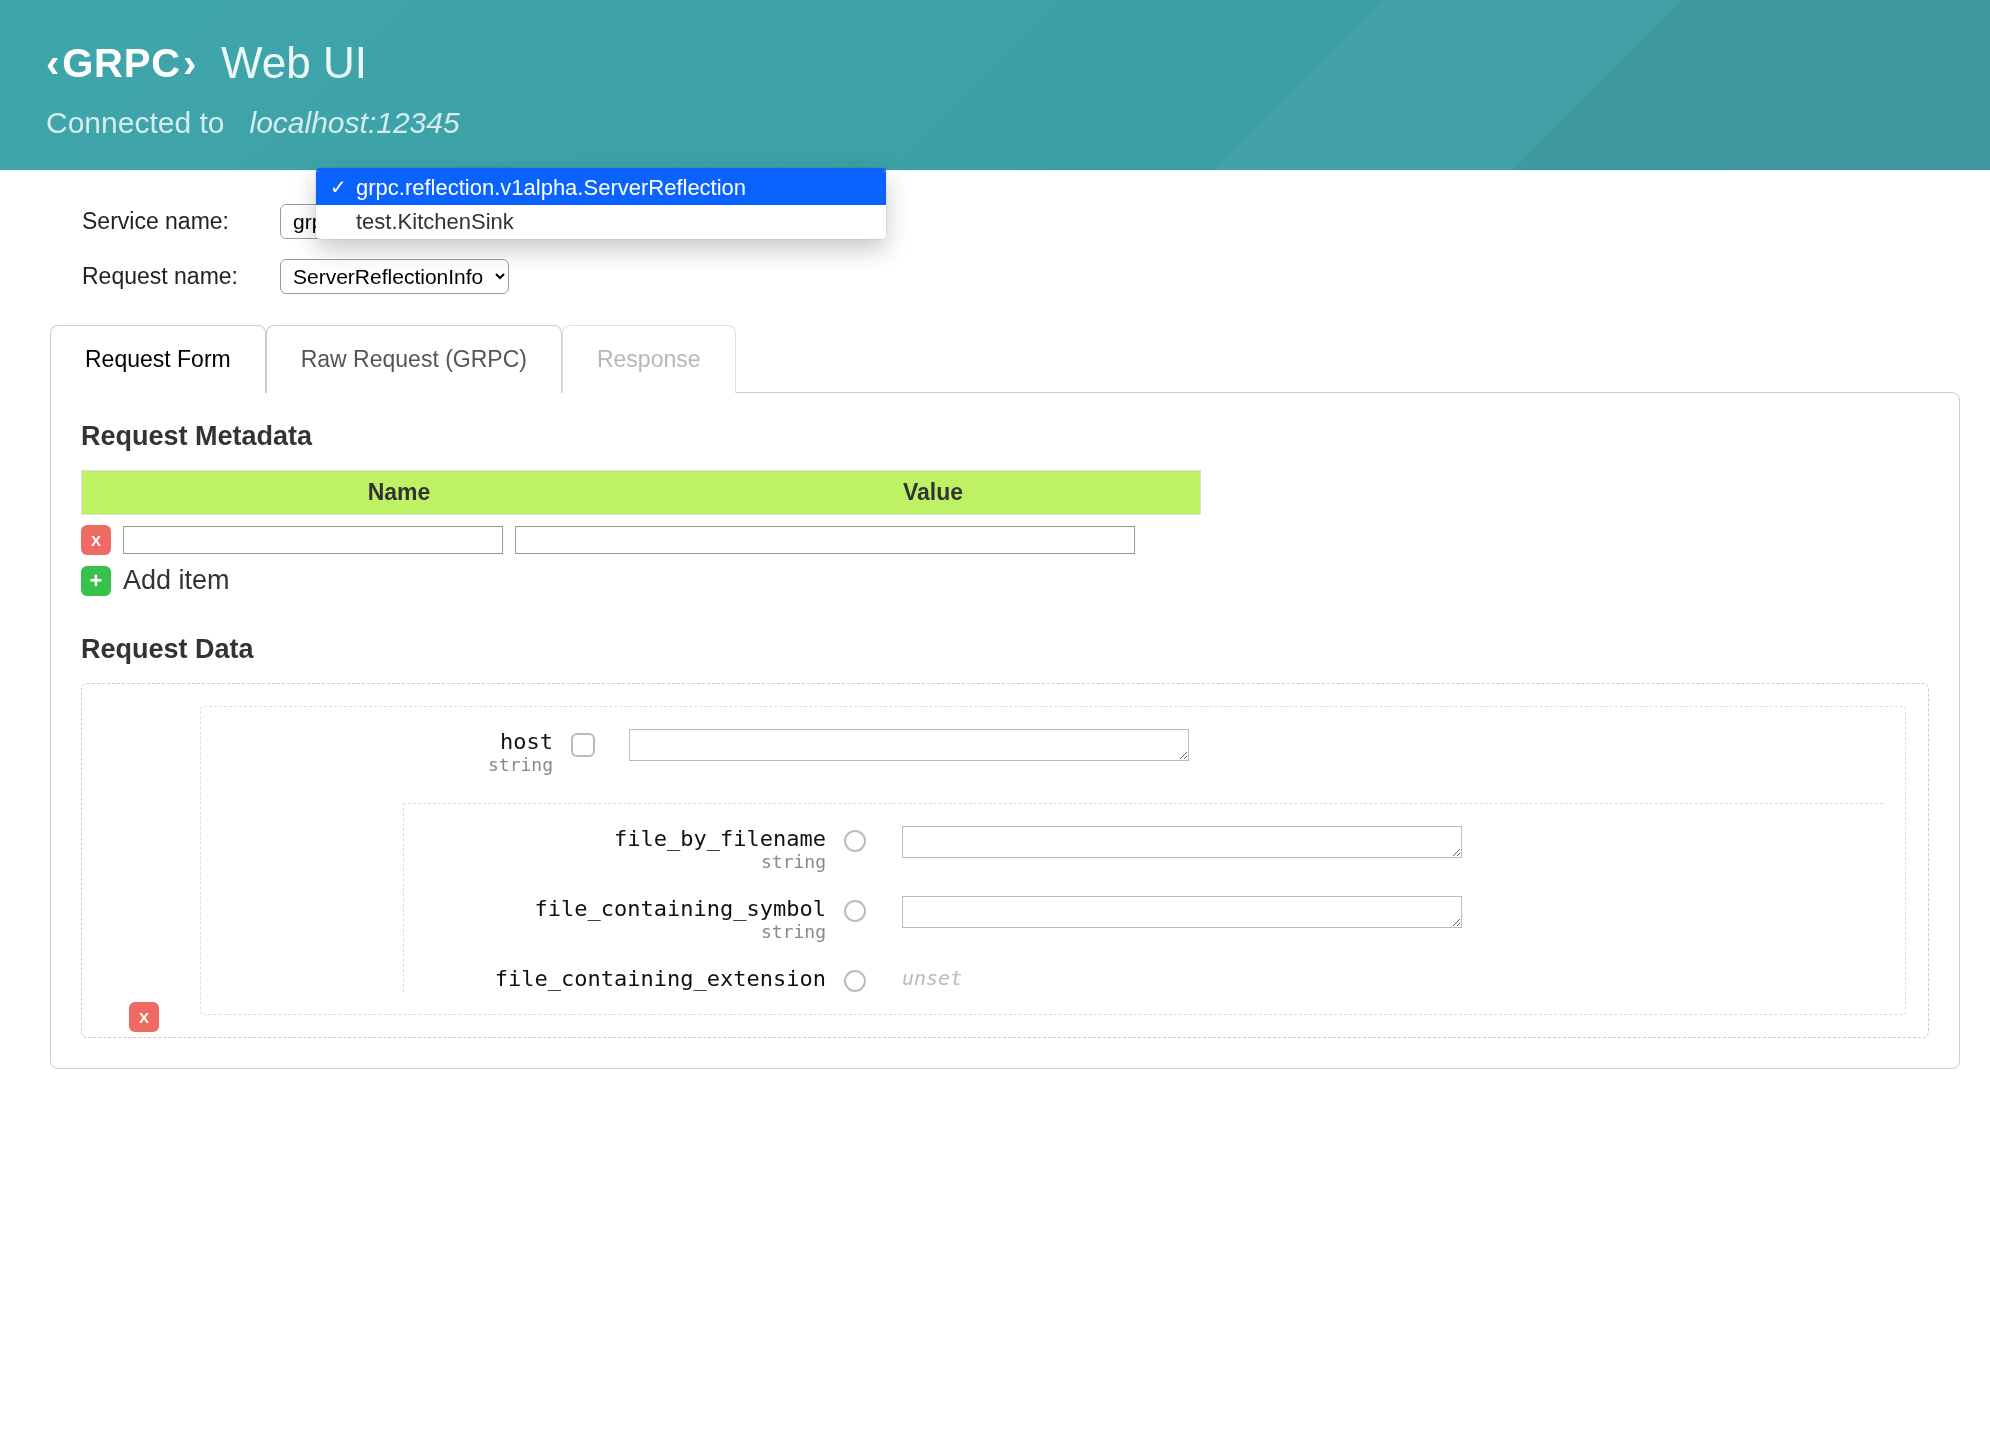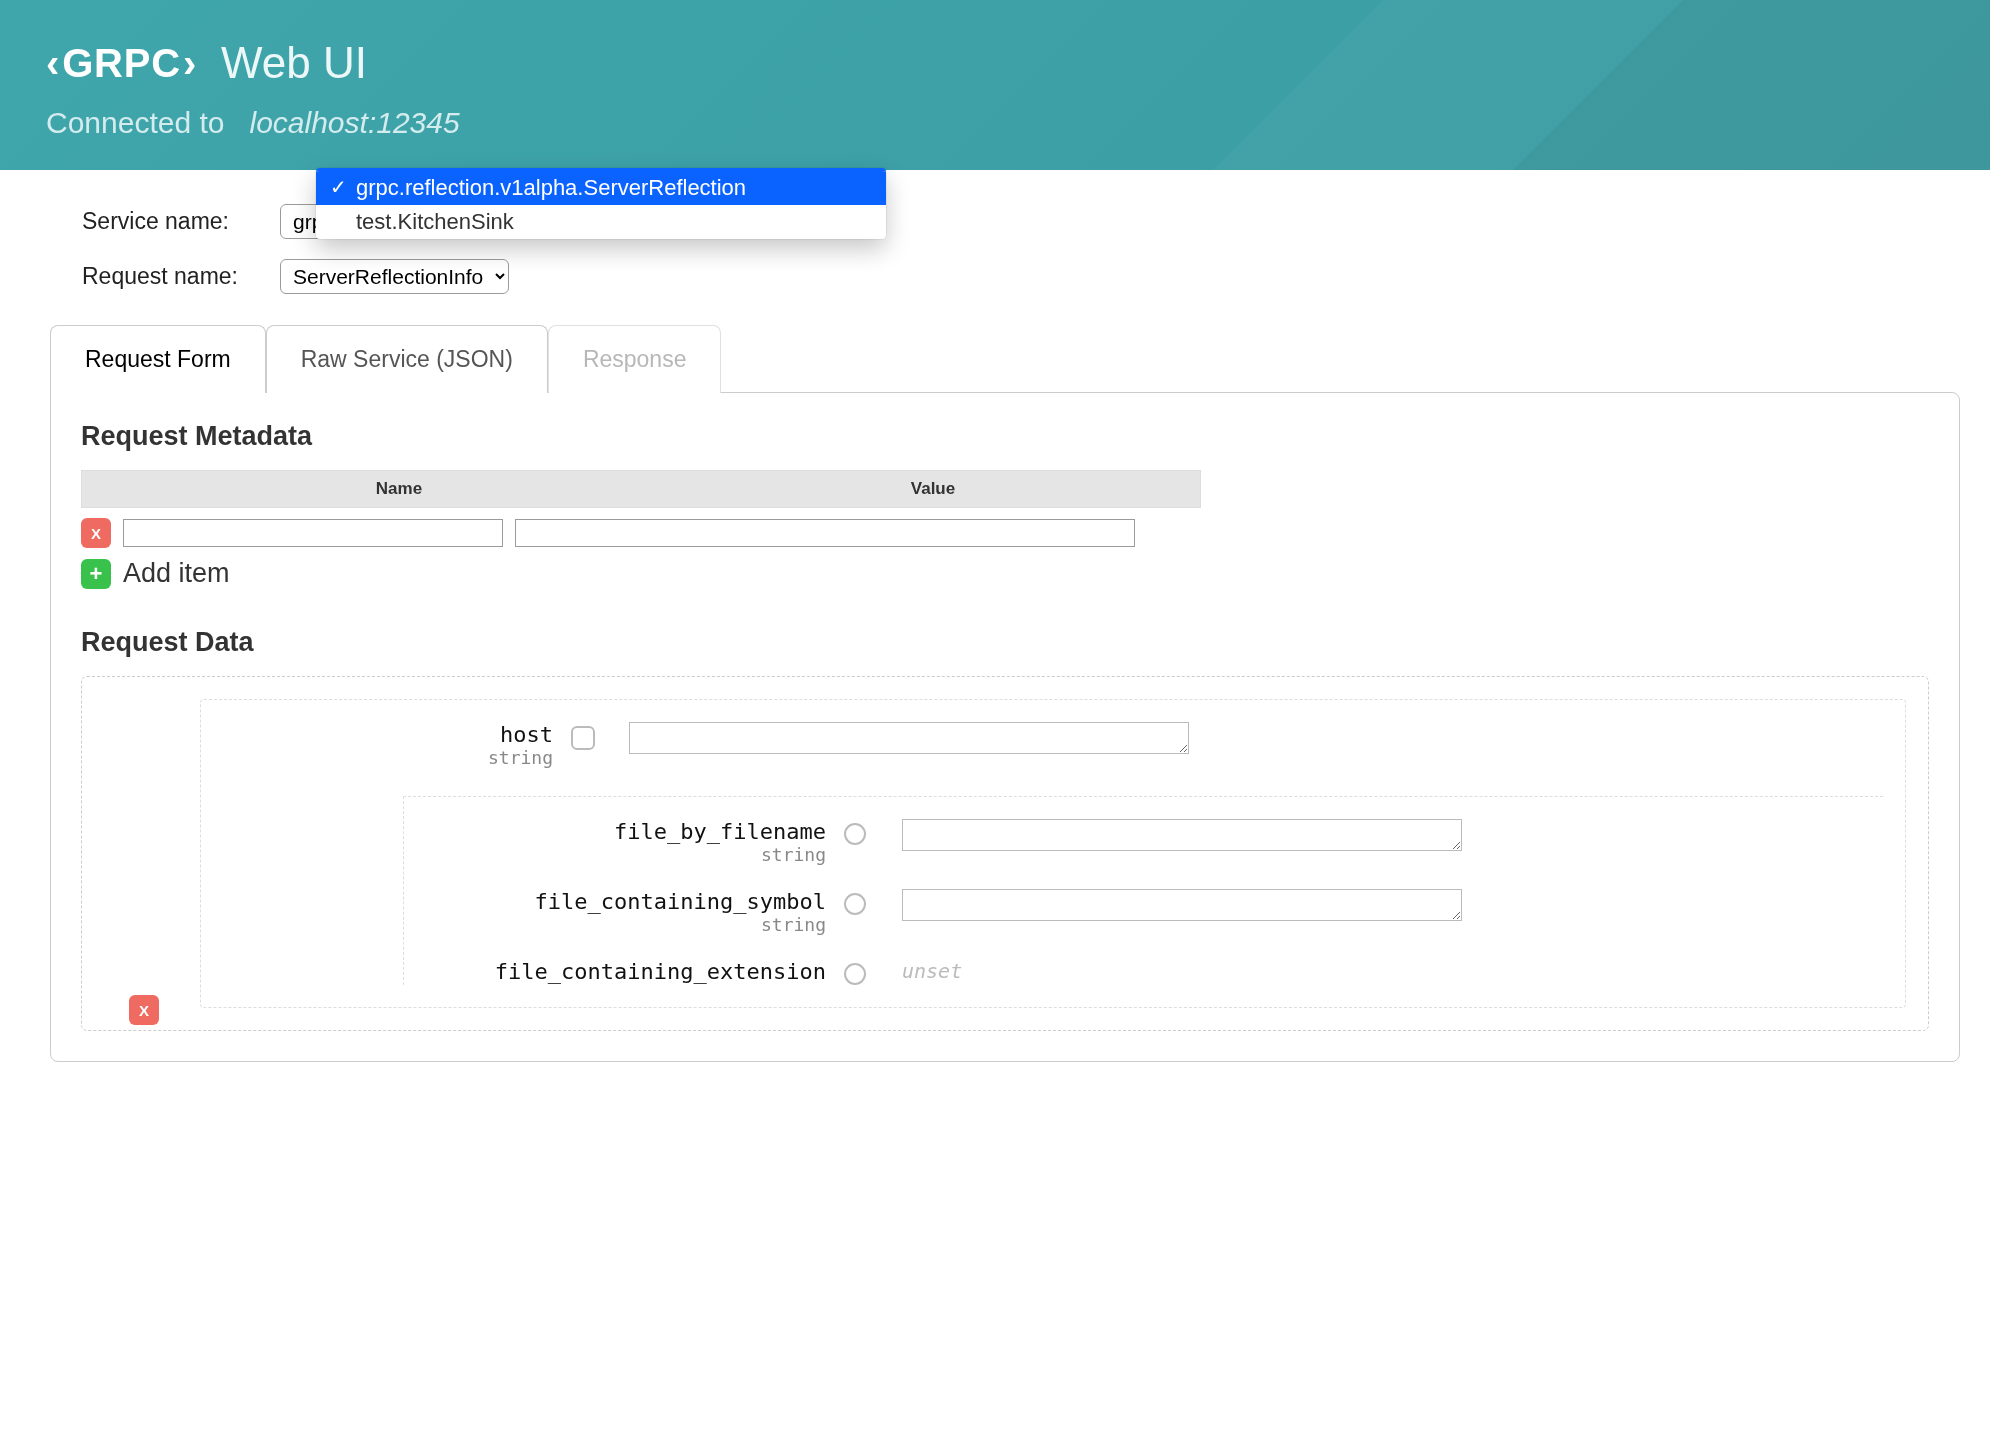--- a/index.html
+++ b/index.html
@@ -169,24 +169,24 @@
   h3.section {
     font-size: 27px;
     font-weight: 700;
     color: #333;
     margin: 0 0 18px 0;
   }
 
   
   .meta-header {
     display: flex;
-    background: #e5e5e5;
+    background: #bef264;
     border: 1px solid #ddd;
     font-weight: 600;
-    font-size: 17px;
+    font-size: 23px;
     color: #333;
   }
   .meta-header .col {
     flex: 1;
     text-align: center;
     padding: 8px 0;
   }
   .meta-header .col:first-child { flex: 0 0 50px; }
 
   .meta-row {
@@ -351,21 +351,21 @@
     </div>
 
     <div class="dropdown-open">
       <div class="dd-item selected">grpc.reflection.v1alpha.ServerReflection</div>
       <div class="dd-item">test.KitchenSink</div>
     </div>
   </div>
 
   <div class="tabs">
     <div class="tab active">Request Form</div>
-    <div class="tab inactive">Raw Service (JSON)</div>
+    <div class="tab inactive">Raw Request (GRPC)</div>
     <div class="tab disabled">Response</div>
   </div>
 
   <div class="panel">
 
     <h3 class="section">Request Metadata</h3>
 
     <div style="width:1120px;">
       <div class="meta-header">
         <div class="col"></div>

